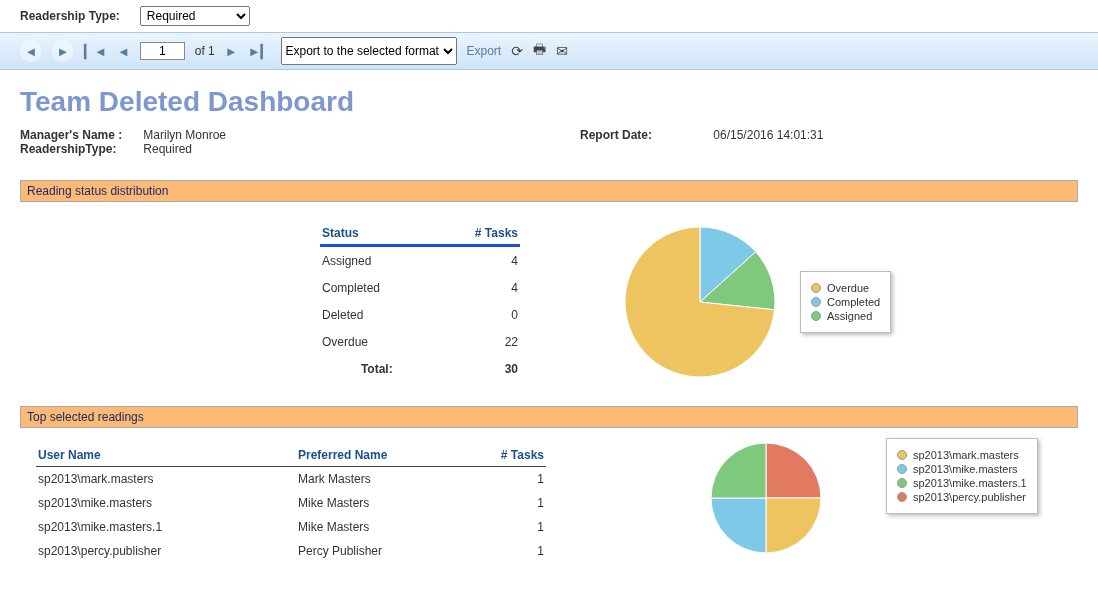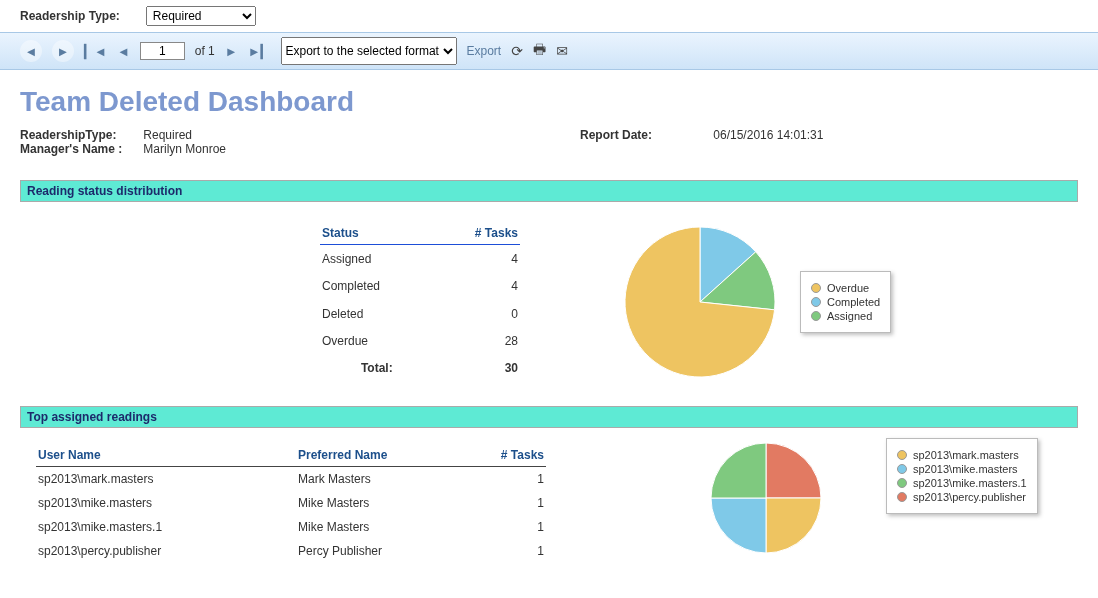--- a/index.html
+++ b/index.html
@@ -1,17 +1,17 @@
 <!DOCTYPE html>
 <html><head>
 <meta charset="utf-8">
 <style>
   * { box-sizing: border-box; }
   body { margin:0; font-family: Arial, sans-serif; font-size:12px; color:#333; background:#fff; }
-  .filter-bar { padding:6px 20px; display:flex; align-items:center; gap:26px; }
+  .filter-bar { padding:6px 20px; display:flex; align-items:center; gap:20px; }
   .filter-bar label { font-weight:bold; }
   .filter-bar select { font-size:12px; padding:1px 2px; width:110px; }
   .toolbar {
     background: linear-gradient(#eaf4fe, #cfe4f8);
     border-top:1px solid #a8c8e6; border-bottom:1px solid #a8c8e6;
     padding:4px 20px; display:flex; align-items:center; gap:10px;
   }
   .tb-btn {
     width:22px; height:22px; display:flex; align-items:center; justify-content:center;
     border-radius:50%; background:rgba(255,255,255,0.4); color:#5a7ca0;
@@ -22,26 +22,26 @@
   .of-txt { color:#333; }
   .export-sel { font-size:12px; height:28px; }
   .export-link { color:#5a7ca0; cursor:pointer; }
   .icon-plain { color:#444; cursor:pointer; font-size:14px; }
   .report { padding:10px 20px 30px 20px; }
   .title { color:#7d98cf; font-size:28px; font-weight:bold; margin:6px 0 10px 0; }
   .meta-row { display:flex; }
   .meta-left { width:560px; }
   .meta-label { font-weight:bold; display:inline-block; min-width:120px; }
   .section-hdr {
-    background:#5eead4; border:1px solid #aaa; font-weight:bold; color:#1c2a6b;
+    background:#fdba74; border:1px solid #aaa; font-weight:normal; color:#1c2a6b;
     padding:3px 6px; margin-top:24px;
   }
   .chart-row { display:flex; margin-top:20px; }
   .tbl1 { margin-left:300px; width:200px; border-collapse:collapse; }
-  .tbl1 th { color:#1c4f8b; text-align:left; border-bottom:1px solid #1d4ed8; padding:4px 2px; font-size:12px; }
+  .tbl1 th { color:#1c4f8b; text-align:left; border-bottom:3px solid #1d4ed8; padding:4px 2px; font-size:12px; }
   .tbl1 th.num { text-align:right; }
   .tbl1 td { padding:4px 2px; }
   .tbl1 td.num { text-align:right; }
   .tbl1 .total td { font-weight:bold; }
   .pie-area { flex:1; display:flex; align-items:center; gap:20px; padding-left:100px; }
   .legend { border:1px solid #bbb; box-shadow:2px 2px 4px rgba(0,0,0,0.25); padding:8px 10px; font-size:11px; background:#fff; }
   .legend .row { display:flex; align-items:center; gap:6px; margin:2px 0; }
   .swatch { width:10px; height:10px; border-radius:50%; border:1px solid #999; }
   svg .slice { stroke:#fff; stroke-width:1; }
   .tbl2 { margin:16px 0 0 16px; width:510px; border-collapse:collapse; }
@@ -79,26 +79,26 @@
   <span class="icon-plain">🖶</span>
   <span class="icon-plain">✉</span>
 </div>
 
 <div class="report">
   <div class="title">Team Deleted Dashboard</div>
 
   <div class="meta-row">
     <div class="meta-left">
       <div>
+        <span class="meta-label">Manager's Name :</span>
+        <span>Marilyn Monroe</span>
+      </div>
+      <div>
         <span class="meta-label">ReadershipType:</span>
         <span>Required</span>
-      </div>
-      <div>
-        <span class="meta-label">Manager's Name :</span>
-        <span>Marilyn Monroe</span>
       </div>
     </div>
     <div>
       <span class="meta-label">Report Date:</span>
       &nbsp;&nbsp;
       <span>06/15/2016 14:01:31</span>
     </div>
   </div>
 
   <div class="section-hdr">Reading status distribution</div>
@@ -118,21 +118,21 @@
         <tr>
             <td>Completed</td>
             <td class="num">4</td>
           </tr>
         <tr>
             <td>Deleted</td>
             <td class="num">0</td>
           </tr>
         <tr>
             <td>Overdue</td>
-            <td class="num">28</td>
+            <td class="num">22</td>
           </tr>
         <tr class="total">
             <td style="text-align:center">Total:</td>
             <td class="num">30</td>
           </tr>
       </tbody>
     </table>
     <div class="pie-area">
       <svg width="160" height="160" viewBox="-80 -80 160 160">
 
@@ -162,21 +162,21 @@
             <span>Completed</span>
           </div>
         <div class="row">
             <span class="swatch" style="background:#7fc97f"></span>
             <span>Assigned</span>
           </div>
       </div>
     </div>
   </div>
 
-  <div class="section-hdr">Top assigned readings</div>
+  <div class="section-hdr">Top selected readings</div>
   <div class="row2">
     <table class="tbl2">
       <thead>
           <tr>
         <th style="width:260px">User Name</th>
         <th style="width:180px">Preferred Name</th>
         <th class="num"># Tasks</th>
       </tr>
         </thead>
       <tbody>

